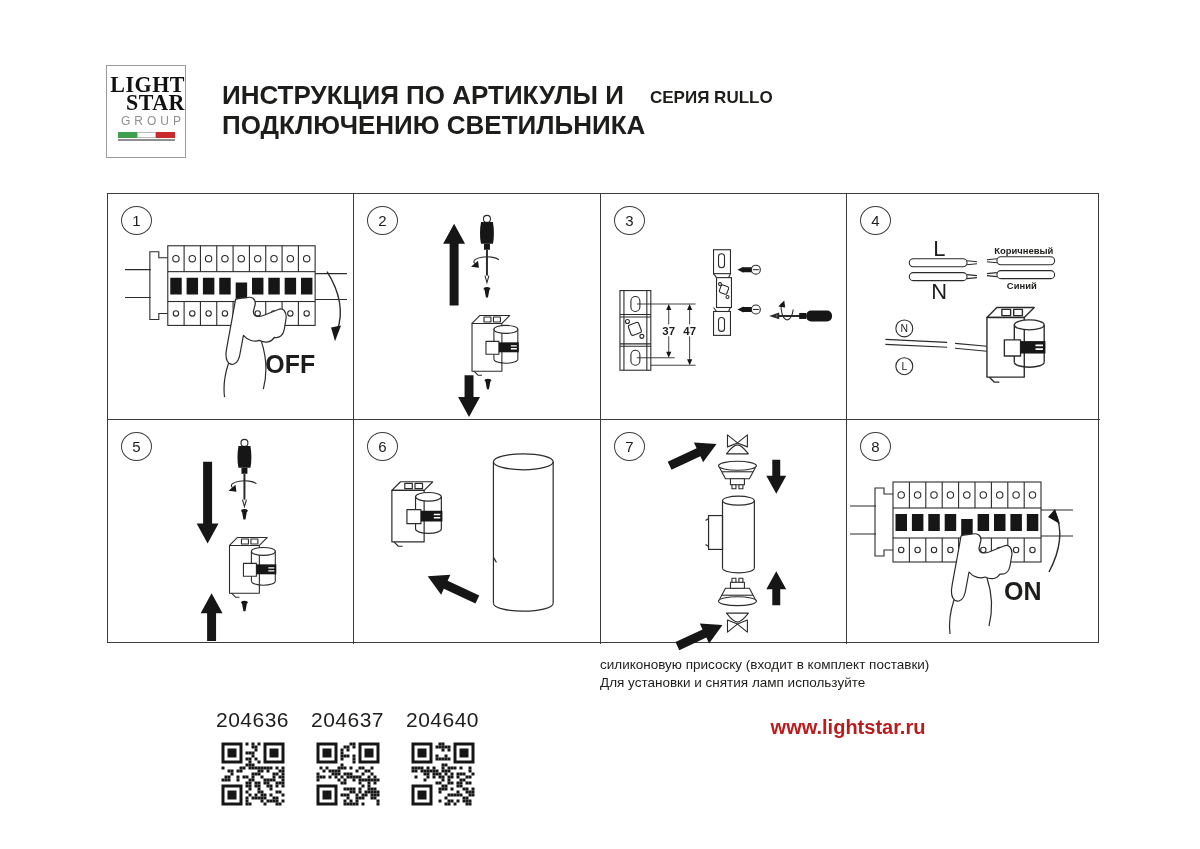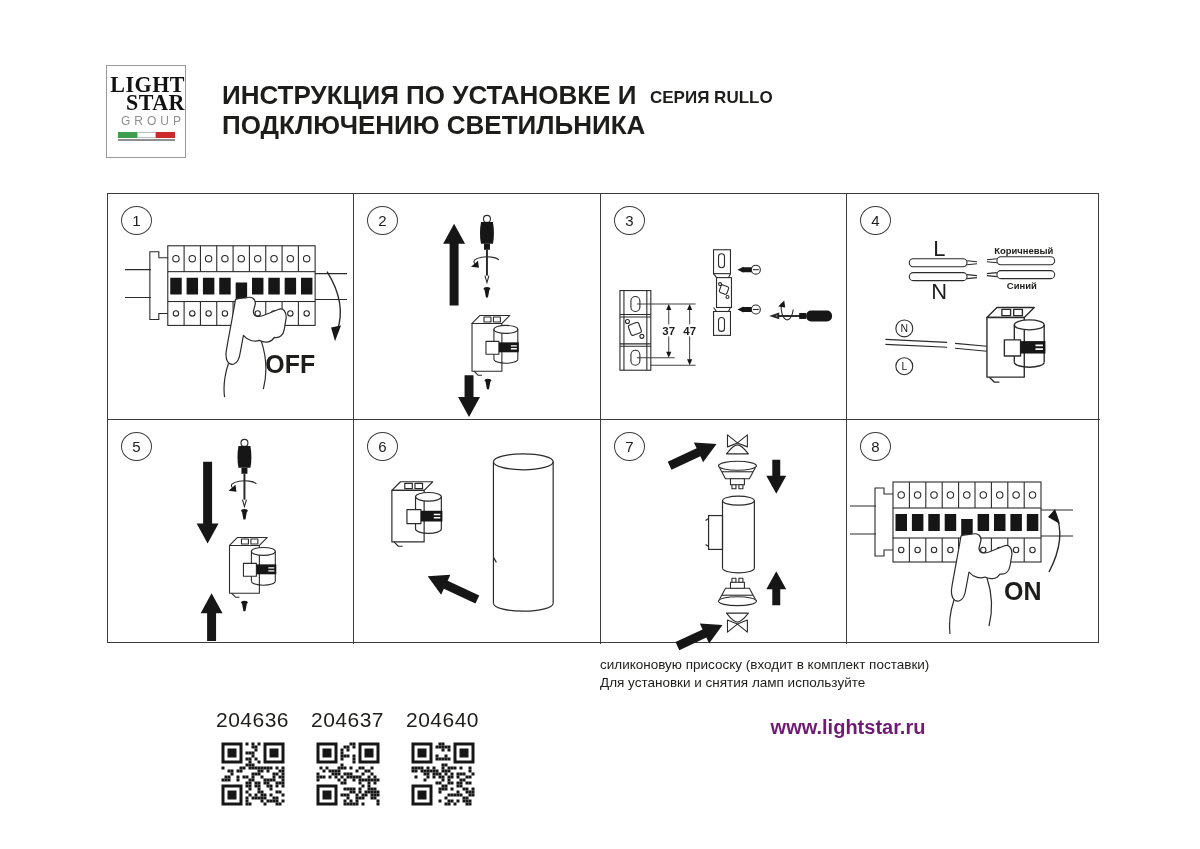--- a/index.html
+++ b/index.html
@@ -30,21 +30,21 @@
          font-size:15px;color:#1d1d1b;background:#fff;z-index:2;}
   .ill{position:absolute;left:0;top:0;width:100%;height:100%;overflow:visible;}
   svg text{font-family:"Liberation Sans",sans-serif;}
   
   .qr-strip{position:absolute;left:205px;top:672px;display:flex;}
   .qr-col{width:95px;text-align:center;}
   .qr-num{font-size:21px;font-weight:500;letter-spacing:.5px;color:#1d1d1b;margin-top:36px;}
   .qr-box{margin:9px auto 0;width:66px;height:66px;}
   .note{position:absolute;left:600px;top:656px;font-size:13.5px;line-height:17.5px;color:#1d1d1b;}
   .site{position:absolute;left:658px;top:716px;width:380px;text-align:center;
-        font-size:20px;font-weight:700;color:#701a75;}
+        font-size:20px;font-weight:700;color:#b91c1c;}
 </style>
 </head>
 <body>
 
 <div class="page">
 
   <svg width="0" height="0" style="position:absolute" aria-hidden="true">
     <defs>
       <g id="g-breaker" stroke="#2b2b2b" fill="none" stroke-width="1.1">
         <path d="M0,12 h-9 v-6 h-9 v68 h9 v-6 h9"></path>
@@ -123,21 +123,21 @@
     <div class="logo-group">GROUP</div>
     <div class="flag">
       <span style="background:#3f9e4d"></span>
         <span style="background:#fff;border:1px solid #bbb;box-sizing:border-box"></span>
         <span style="background:#cc2a2a"></span>
     </div>
     <div class="flag-line"></div>
   </div>
 
   <div class="title">
-    <div>ИНСТРУКЦИЯ ПО УСТАНОВКЕ И</div>
+    <div>ИНСТРУКЦИЯ ПО АРТИКУЛЫ И</div>
     <div>ПОДКЛЮЧЕНИЮ СВЕТИЛЬНИКА</div>
   </div>
 
   <div class="hdr-right">
     <div class="series">СЕРИЯ RULLO</div>
   </div>
 
   <div class="grid">
 
     <div class="cell">

